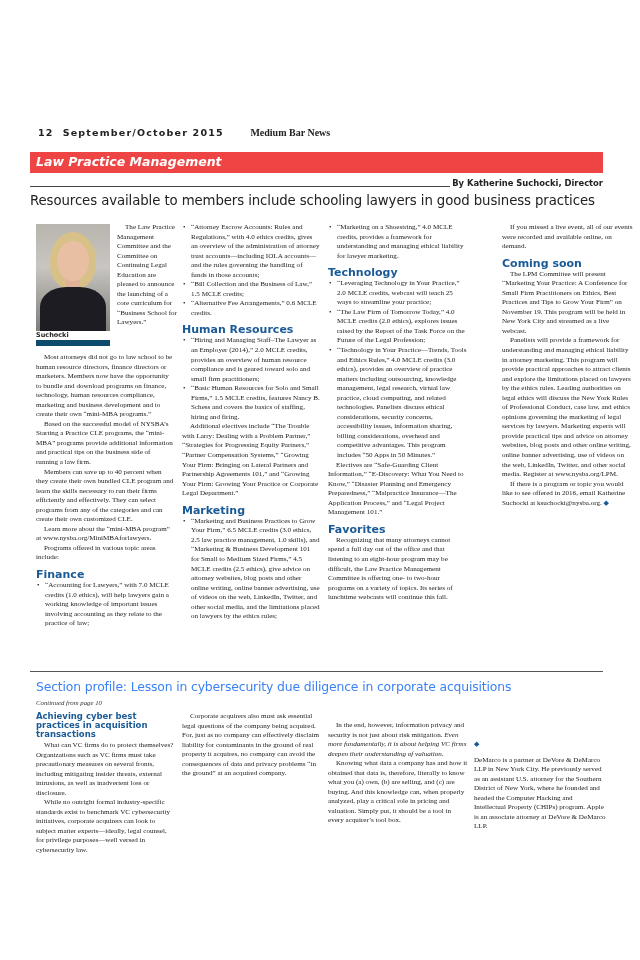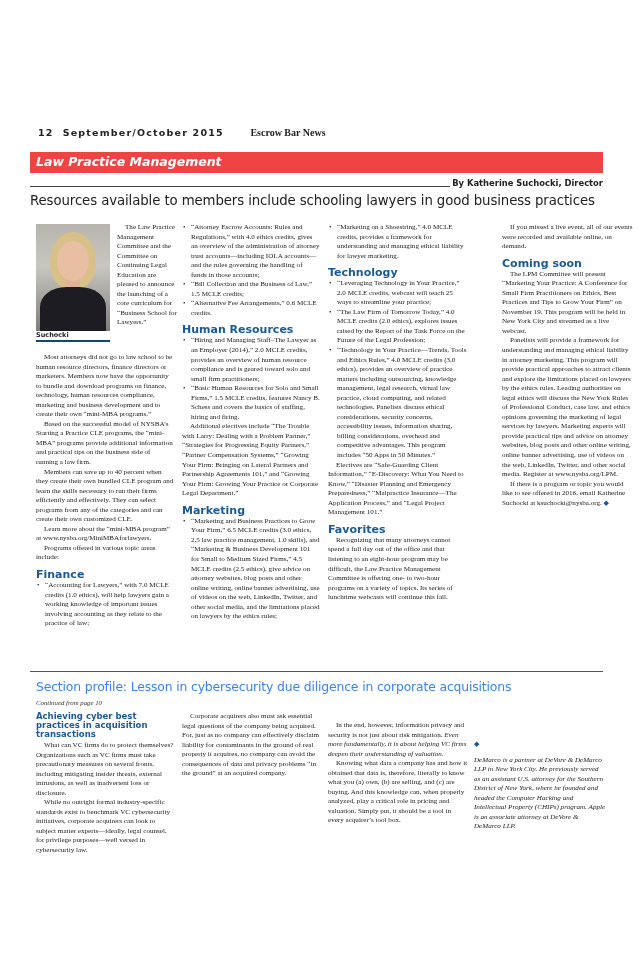--- a/index.html
+++ b/index.html
@@ -22,41 +22,41 @@
   .col h3 { margin: 6px 0 1px; font-family: "DejaVu Sans", sans-serif; font-weight: bold; font-size: 11px; line-height: 11px; color: #1a5a96; }
   .col ul { margin: 0; padding: 0; list-style: none; }
   .col li { position: relative; padding-left: 9px; }
   .col li::before { content: "\2022"; position: absolute; left: 1px; top: 0; }
 
   .photo { position: absolute; left: 36px; top: 224px; width: 74px; height: 107px; background: linear-gradient(180deg,#b8b4ae 0%, #c9c6c1 40%, #7f7d7a 100%); overflow: hidden; }
   .photo .hair { position: absolute; left: 14px; top: 8px; width: 46px; height: 58px; border-radius: 50% 50% 45% 45%; background: #d8c089; }
   .photo .face { position: absolute; left: 21px; top: 17px; width: 32px; height: 40px; border-radius: 50%; background: #e9bfa4; }
   .photo .body { position: absolute; left: 4px; top: 63px; width: 66px; height: 50px; border-radius: 40% 40% 0 0; background: #1c1c22; }
   .photo .neck { position: absolute; left: 30px; top: 55px; width: 14px; height: 16px; background: #e0b398; border-radius: 0 0 40% 40%; }
-  .caption { position: absolute; left: 36px; top: 331px; width: 74px; font-family: "DejaVu Sans", sans-serif; font-weight: bold; font-size: 6.5px; color: #222; border-bottom: 2px solid #0c4a6e; padding-bottom: 1px; }
+  .caption { position: absolute; left: 36px; top: 331px; width: 74px; font-family: "DejaVu Sans", sans-serif; font-weight: bold; font-size: 6.5px; color: #222; border-bottom: 6px solid #0c4a6e; padding-bottom: 1px; }
 
   .wrap-text { position: absolute; left: 117px; top: 223px; width: 60px; font-family: "Liberation Serif", serif; font-size: 7.1px; line-height: 9.55px; color: #222; }
   .wrap-text p { margin: 0; text-indent: 8px; }
 
   .diamond { color: #1a5a96; font-size: 7px; }
 
   .rule-sec { position: absolute; left: 30px; top: 671px; width: 573px; border-top: 1.5px solid #555; }
   .sec-title { position: absolute; left: 36px; top: 679px; font-family: "DejaVu Sans", sans-serif; font-size: 12.4px; color: #3b82f6; letter-spacing: -0.15px; }
   .contd { position: absolute; left: 36px; top: 699px; font-family: "Liberation Serif", serif; font-style: italic; font-size: 6.8px; color: #333; }
   .col h4 { margin: 0 0 2px; font-family: "DejaVu Sans", sans-serif; font-weight: bold; font-size: 8.5px; line-height: 9px; color: #1a5a96; }
   .col em { font-style: italic; }
-  .bio { font-style: italic; }
+  .bio { }
 </style>
 </head>
 <body>
 
 <div class="runhead">
   <span>12</span>&nbsp;
   <span>September/October 2015</span>
-  <span class="pub">Escrow Bar News</span>
+  <span class="pub">Medium Bar News</span>
 </div>
 
 <div class="banner">
   <span>Law Practice Management</span>
 </div>
 
 <div class="rule-byline"></div>
 <div class="byline">By Katherine Suchocki, Director</div>
 <div class="headline">Resources available to members include schooling lawyers in good business practices</div>
 

